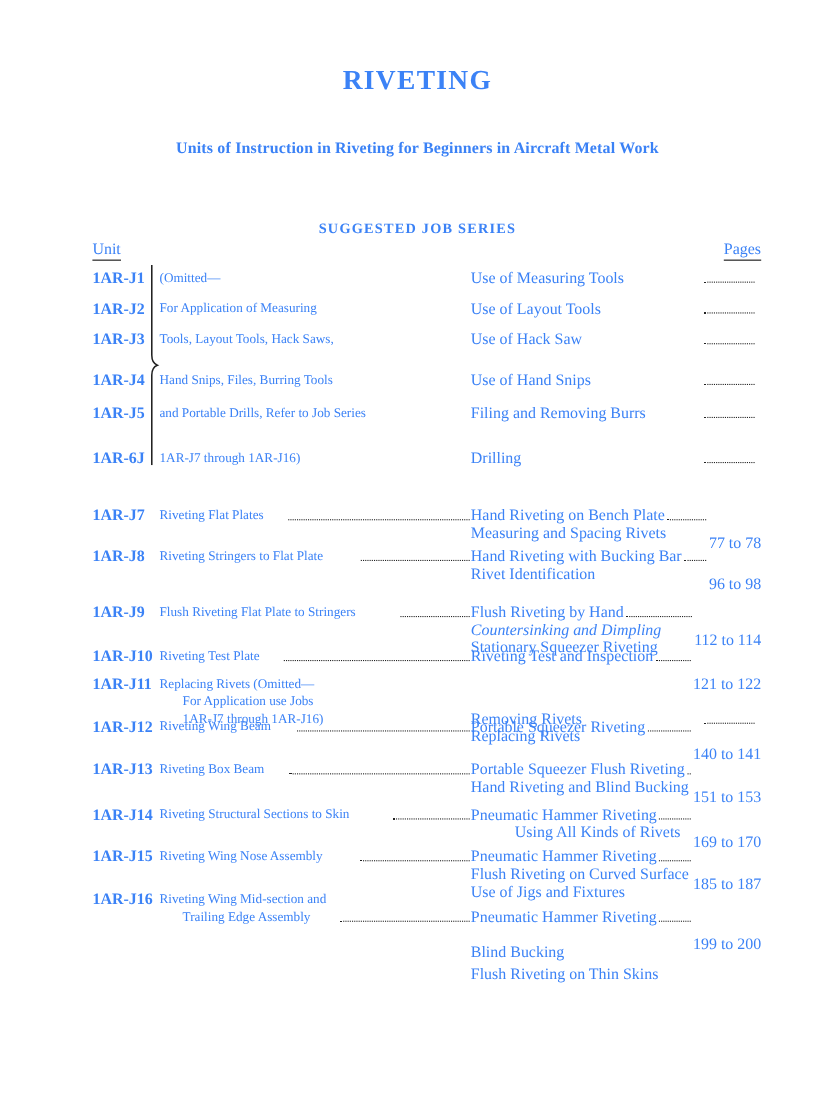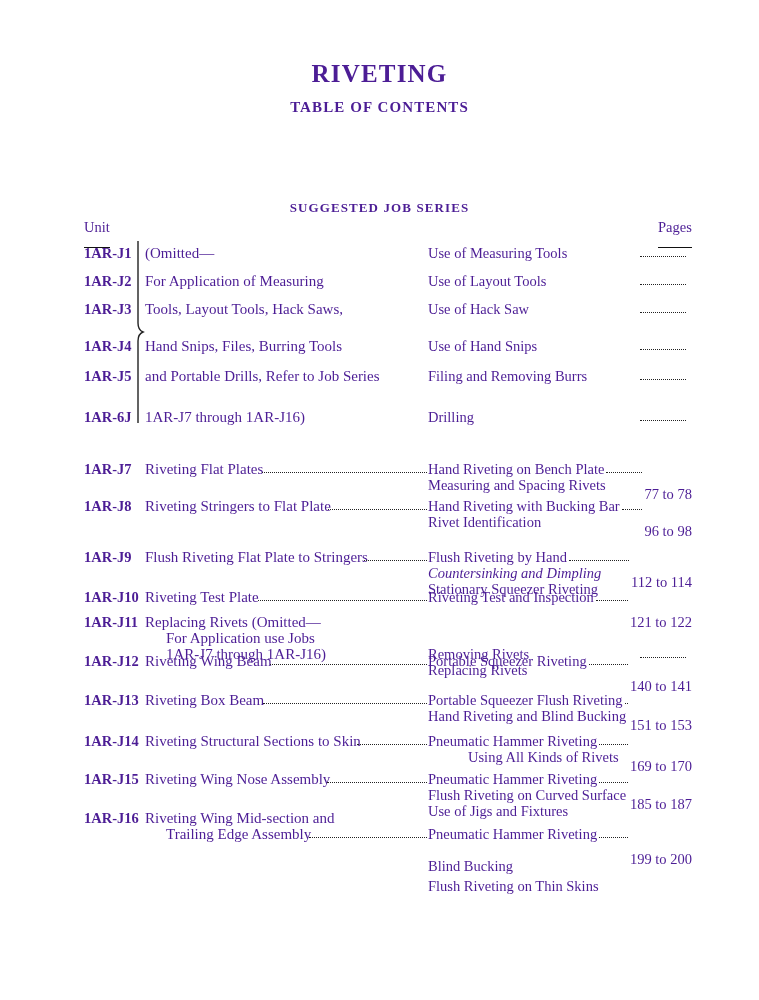--- a/index.html
+++ b/index.html
@@ -6,21 +6,21 @@
     margin: 0;
     padding: 0;
     background: #ffffff;
   }
   .page {
     position: relative;
     width: 759px;
     height: 1000px;
     background: #ffffff;
     font-family: "Liberation Serif", "DejaVu Serif", serif;
-    color: #4c1d95;
+    color: #3b82f6;
     overflow: hidden;
   }
 
   
   .doc-title {
     position: absolute;
     left: 0; right: 0;
     top: 60px;
     text-align: center;
     font-weight: bold;
@@ -56,21 +56,21 @@
   }
 
   
   .col-head {
     position: absolute;
     font-size: 14.5px;
     font-weight: normal;
   }
   .col-head .ul {
     border-bottom: 1.6px solid #111;
-    padding-bottom: 12px;
+    padding-bottom: 1px;
     font-family: Liberation Serif, serif;
   }
   .head-unit  { left: 84px;  top: 219px; }
   .head-pages { left: 658px; top: 219px; }
 
   
   .toc { position: absolute; left: 0; top: 0; width: 759px; }
 
   .row { position: absolute; left: 0; width: 759px; height: 0; }
 
@@ -79,21 +79,21 @@
     left: 84px;
     top: 0;
     font-size: 14.5px;
     font-weight: bold;
     white-space: nowrap;
   }
   .title {
     position: absolute;
     left: 145px;
     top: 0;
-    font-size: 15px;
+    font-size: 12px;
     white-space: nowrap;
     font-family: Liberation Serif, serif;
   }
   .title.indent { left: 166px; }
 
   .desc {
     position: absolute;
     left: 428px;
     top: 0;
     font-size: 14.5px;
@@ -135,21 +135,21 @@
     height: 180px;
   }
   .brace svg { display: block; }
 </style>
 </head>
 <body>
 
 <div class="page">
 
   <div class="doc-title">RIVETING</div>
-  <div class="doc-subtitle">TABLE OF CONTENTS</div>
+  <div class="doc-tagline">Units of Instruction in Riveting for Beginners in Aircraft Metal Work</div>
   <div class="series-heading">SUGGESTED JOB SERIES</div>
 
   <div class="col-head head-unit">
     <span class="ul">Unit</span>
   </div>
   <div class="col-head head-pages">
     <span class="ul">Pages</span>
   </div>
 
   <div class="brace">

